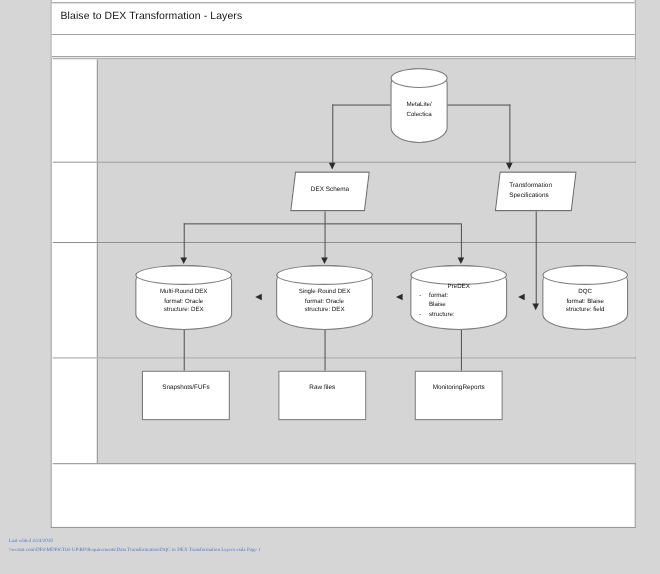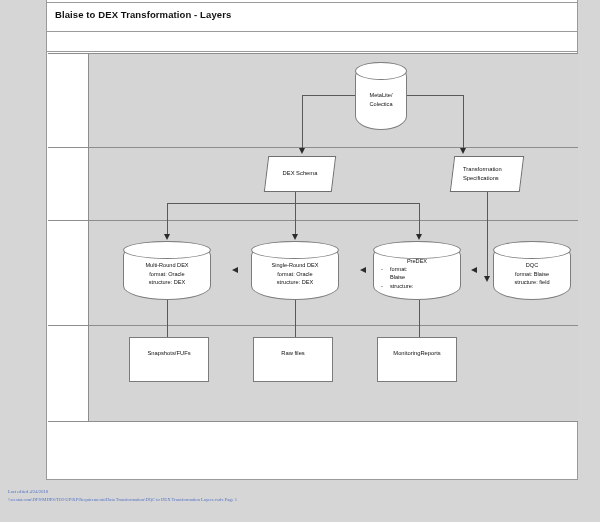--- a/index.html
+++ b/index.html
@@ -20,21 +20,21 @@
   }
   #title-bar{
     position:absolute;left:0;top:2px;width:100%;height:30px;
     border-top:1px solid #9a9a9a;
     border-bottom:1px solid #9a9a9a;
     box-sizing:border-box;
     background:#ffffff;
   }
   #title-text{
     position:absolute;left:8px;top:6px;
-    font-size:9.5px;font-weight:bold;color:#111;
+    font-size:9.5px;font-weight:normal;color:#111;
     letter-spacing:.1px;
     white-space:nowrap;
   }
   #subtitle-band{
     position:absolute;left:0;top:32px;width:100%;height:20px;
     background:#ffffff;
     border-bottom:1px solid #9a9a9a;
     box-sizing:border-box;
   }
 

